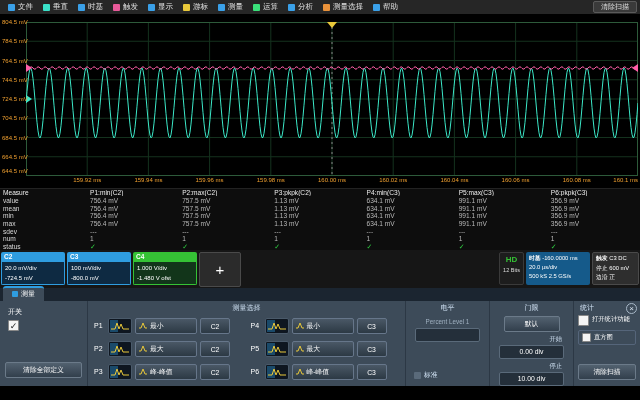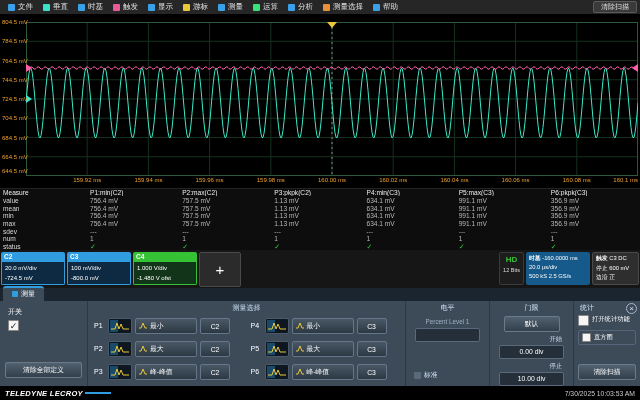--- a/index.html
+++ b/index.html
@@ -454,18 +454,13 @@
         <div style="border:1px solid #55657a;border-radius:2px;margin:3px 4px;padding:2px 3px;display:flex;gap:3px;align-items:center;">
           <div class="cb" style="width:9px;height:9px;font-size:7px;line-height:8px;"></div>
           <span style="font-size:6.3px;color:#fff;">直方图</span>
         </div>
         <button class="btn" style="position:absolute;bottom:6px;left:4px;right:4px;">清除扫描</button>
       </div>
     </div>
     <div class="closebtn">×</div>
   </div>
 
-  <div class="statusbar">
-    <span class="brand">TELEDYNE LECROY</span>
-    <span class="brand-accent"></span>
-    <span class="datetime">7/30/2025 10:03:53 AM</span>
-  </div>
 </div>
 
 </body></html>

